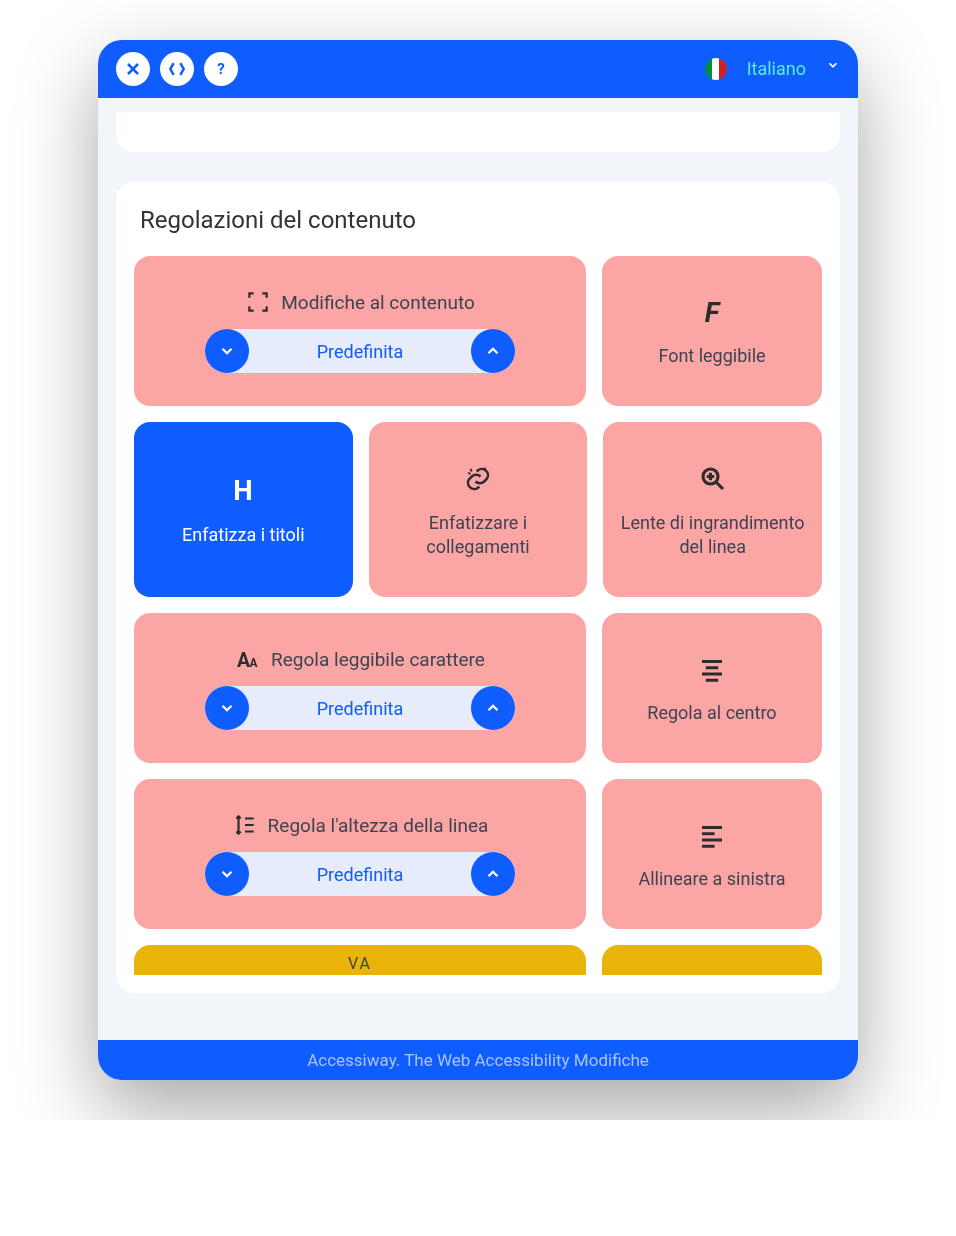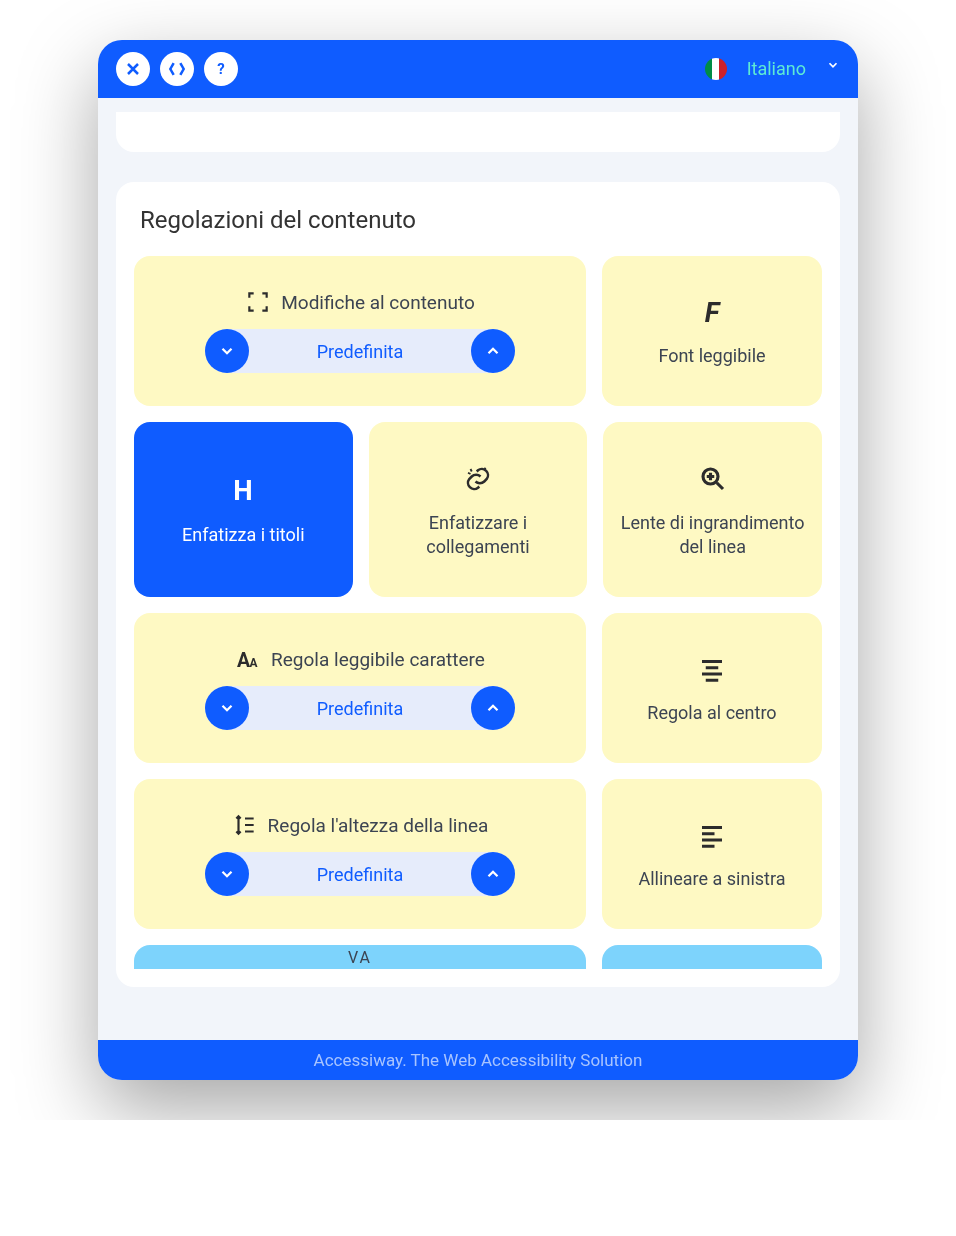--- a/index.html
+++ b/index.html
@@ -11,37 +11,37 @@
     .lang { margin-left: auto; display: flex; align-items: flex-start; gap: 20px; color: #5eead4; font-size: 18px; cursor: pointer; }
     .flag { width: 22px; height: 22px; border-radius: 50%; overflow: hidden; display: flex; }
     .flag span { flex: 1; }
     .content { flex: 1; overflow-y: auto; padding: 14px 18px; }
     .spacer-card { background: #fff; border-radius: 0 0 18px 18px; height: 40px; margin-bottom: 30px; }
     .panel { background: #fff; border-radius: 18px; padding: 24px 18px 18px; }
     .panel-title { font-size: 24px; color: #333; margin-bottom: 22px; padding-left: 6px; }
     .grid { display: grid; gap: 16px; }
     .row-wide { display: grid; grid-template-columns: 1fr 220px; gap: 16px; }
     .row-three { display: grid; grid-template-columns: 1fr 1fr 1fr; gap: 16px; }
-    .card { background: #fef9c3; border-radius: 16px; padding: 20px 16px; display: flex; flex-direction: column; align-items: center; justify-content: center; gap: 14px; min-height: 150px; cursor: pointer; }
+    .card { background: #fca5a5; border-radius: 16px; padding: 20px 16px; display: flex; flex-direction: column; align-items: center; justify-content: center; gap: 14px; min-height: 150px; cursor: pointer; }
     .card.narrow { min-height: 175px; }
     .card.active { background: #0f5cff; color: #fff; }
     .card-label { color: #3c4452; font-size: 18px; text-align: center; line-height: 1.3; }
     .card.active .card-label { color: #fff; }
     .card-head { display: flex; align-items: center; gap: 10px; color: #3c4452; font-size: 19px; }
     .card-head svg { width: 26px; height: 26px; }
     .stepper { display: flex; align-items: center; width: 100%; max-width: 310px; background: #e6ecfb; border-radius: 999px; height: 44px; }
     .step-btn { width: 44px; height: 44px; border-radius: 50%; background: #0f5cff; display: flex; align-items: center; justify-content: center; cursor: pointer; }
     .step-btn svg { width: 18px; height: 18px; stroke: #fff; }
     .step-val { flex: 1; text-align: center; color: #0f5cff; font-size: 18px; }
     .icon-box { width: 36px; height: 36px; display: flex; align-items: center; justify-content: center; }
     .icon-box svg { width: 30px; height: 30px; }
     .footer { background: #0f5cff; color: #a8c4ff; text-align: center; font-size: 17px; padding: 10px; }
     .content::-webkit-scrollbar { display: none; }
     .partial-row { display: grid; grid-template-columns: 1fr 220px; gap: 16px; margin-top: 16px; }
-    .partial-card { background: #7dd3fc; border-radius: 16px 16px 0 0; height: 24px; display: flex; align-items: flex-end; justify-content: center; padding-bottom: 2px; color: #3c4452; font-size: 16px; letter-spacing: 2px; }
+    .partial-card { background: #eab308; border-radius: 16px 16px 0 0; height: 30px; display: flex; align-items: flex-end; justify-content: center; padding-bottom: 2px; color: #3c4452; font-size: 16px; letter-spacing: 2px; }
   </style>
 </head>
 <body>
 
 <div class="widget">
 
   <div class="header">
     <div class="hbtn">
       <svg viewBox="0 0 24 24" fill="none" stroke="currentColor" stroke-width="3">
           <path d="M6 6l12 12M18 6L6 18"></path>
@@ -210,16 +210,16 @@
         <div class="partial-card">
           <span>VA</span>
         </div>
         <div class="partial-card"></div>
       </div>
 
     </div>
   </div>
 
   <div class="footer">
-    <span>Accessiway. The Web Accessibility Solution</span>
+    <span>Accessiway. The Web Accessibility Modifiche</span>
   </div>
 
 </div>
 
 </body></html>

